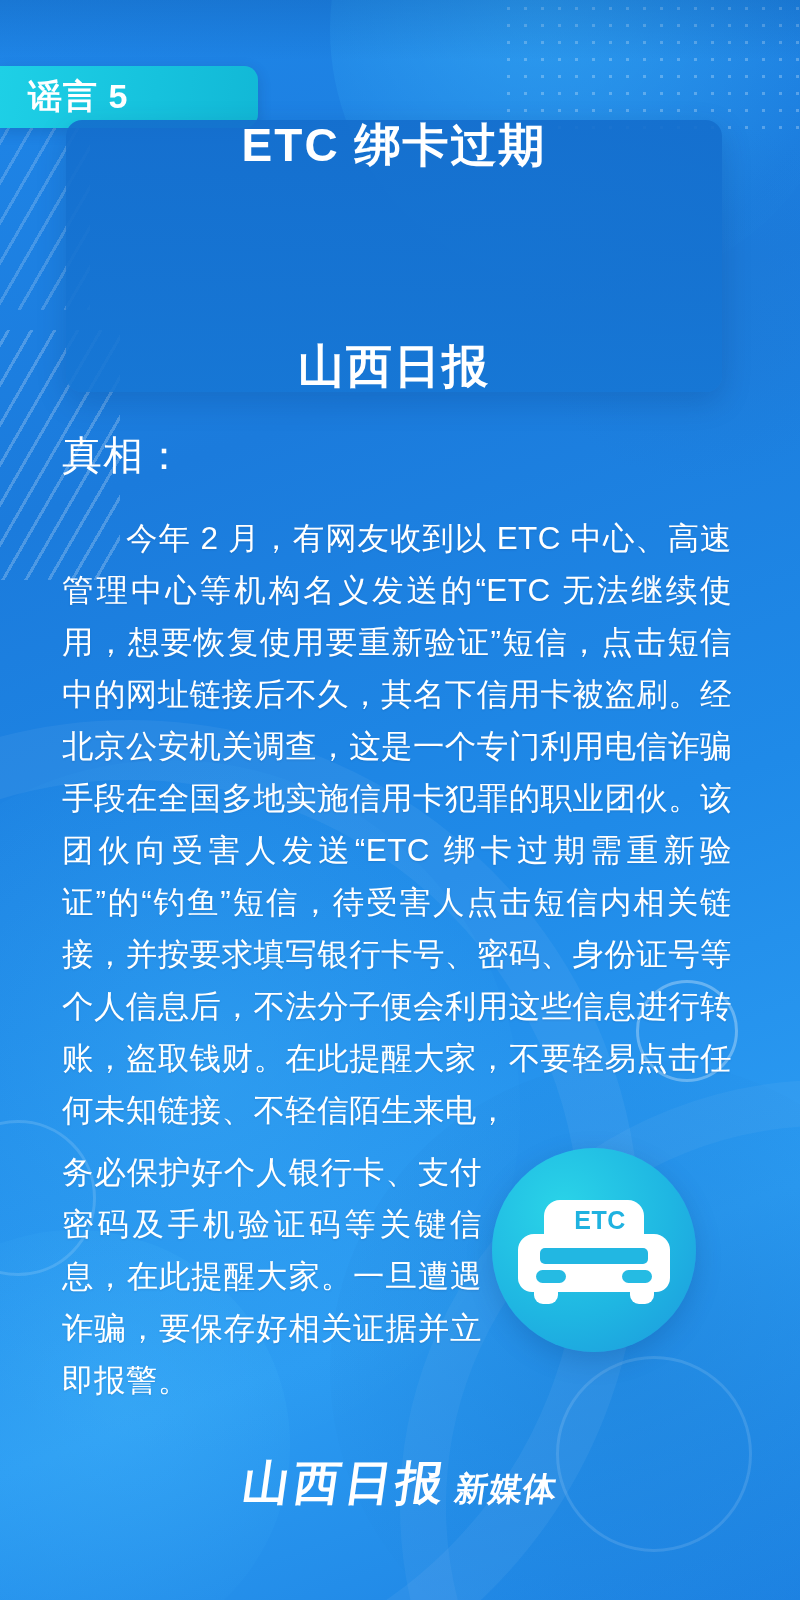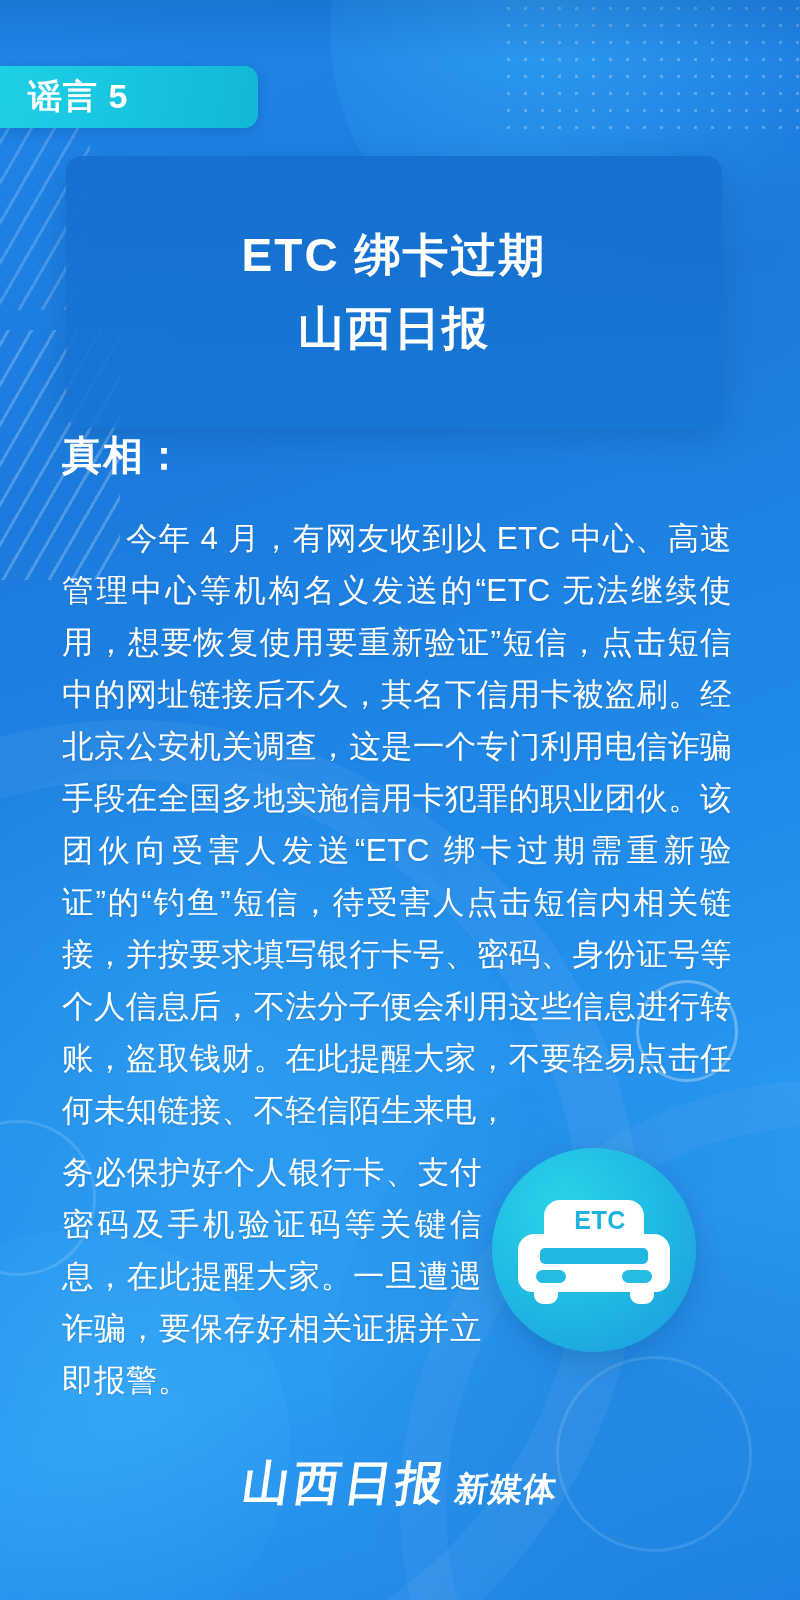--- a/index.html
+++ b/index.html
@@ -142,42 +142,41 @@
     left: 66px;
     top: 120px;
     width: 656px;
     height: 272px;
     border-radius: 16px;
     background: linear-gradient(180deg, rgba(20,110,205,0.92) 0%, rgba(22,118,212,0.88) 100%);
     box-shadow: 0 10px 30px rgba(6,52,110,0.20);
     display: flex;
     flex-direction: column;
     align-items: center;
-    justify-content: center;
+    justify-content: space-between;
     gap: 22px;
-    margin-top: 36px;
   }
   .headline-line {
     color: #ffffff;
     font-size: 46px;
     font-weight: bold;
     letter-spacing: 2px;
     line-height: 1.1;
     text-align: center;
     white-space: nowrap;
   }
 
   
   .truth-label {
     position: absolute;
     left: 62px;
     top: 428px;
     color: #ffffff;
     font-size: 40px;
-    font-weight: bold;
+    font-weight: normal;
     letter-spacing: 1px;
   }
 
   
   .body-text {
     position: absolute;
     left: 62px;
     top: 512px;
     width: 670px;
     color: #ffffff;
@@ -321,21 +320,21 @@
     <span>谣言 5</span>
   </div>
 
   <div class="headline-card">
     <div class="headline-line">ETC 绑卡过期</div>
     <div class="headline-line">山西日报</div>
   </div>
 
   <div class="truth-label">真相：</div>
 
-  <div class="body-text">今年 4 月，有网友收到以 ETC 中心、高速管理中心等机构名义发送的“ETC 无法继续使用，想要恢复使用要重新验证”短信，点击短信中的网址链接后不久，其名下信用卡被盗刷。经北京公安机关调查，这是一个专门利用电信诈骗手段在全国多地实施信用卡犯罪的职业团伙。该团伙向受害人发送“ETC 绑卡过期需重新验证”的“钓鱼”短信，待受害人点击短信内相关链接，并按要求填写银行卡号、密码、身份证号等个人信息后，不法分子便会利用这些信息进行转账，盗取钱财。在此提醒大家，不要轻易点击任何未知链接、不轻信陌生来电，</div>
+  <div class="body-text">今年 2 月，有网友收到以 ETC 中心、高速管理中心等机构名义发送的“ETC 无法继续使用，想要恢复使用要重新验证”短信，点击短信中的网址链接后不久，其名下信用卡被盗刷。经北京公安机关调查，这是一个专门利用电信诈骗手段在全国多地实施信用卡犯罪的职业团伙。该团伙向受害人发送“ETC 绑卡过期需重新验证”的“钓鱼”短信，待受害人点击短信内相关链接，并按要求填写银行卡号、密码、身份证号等个人信息后，不法分子便会利用这些信息进行转账，盗取钱财。在此提醒大家，不要轻易点击任何未知链接、不轻信陌生来电，</div>
   <div class="body-text narrow">务必保护好个人银行卡、支付密码及手机验证码等关键信息，在此提醒大家。一旦遭遇诈骗，要保存好相关证据并立即报警。</div>
 
   <div class="etc-badge">
     <div class="etc-car">
       <div class="car-roof">
         <div class="car-roof-text">ETC</div>
       </div>
       <div class="car-body"></div>
       <div class="car-window"></div>
       <div class="car-lamp l"></div>

